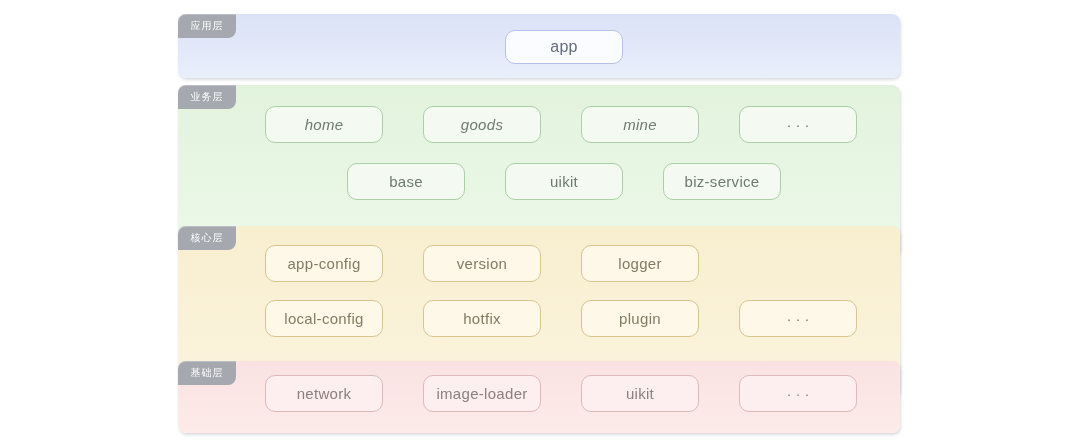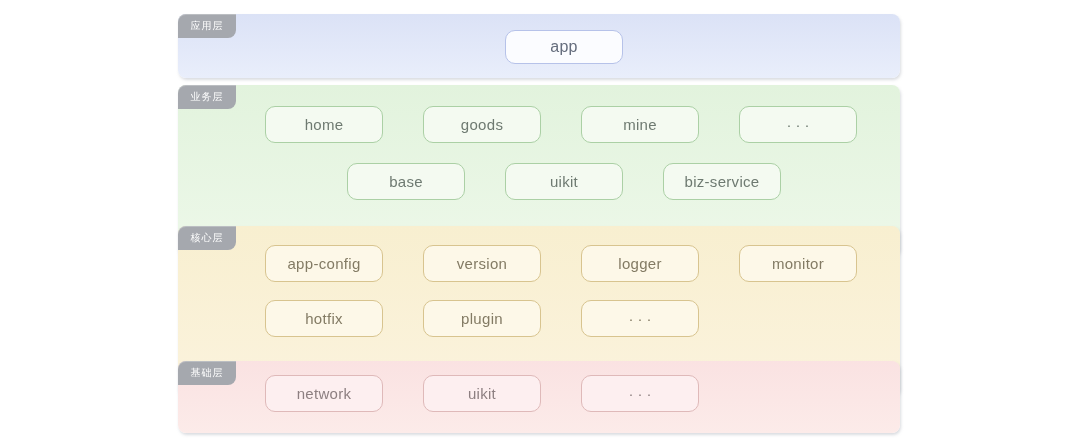--- a/index.html
+++ b/index.html
@@ -23,21 +23,21 @@
   .tab{
     position:absolute;top:0;left:0;width:58px;height:24px;
     background:#a5a8ae;border-radius:8px 0 8px 0;
     color:#ffffff;font-size:10px;letter-spacing:1px;
     display:flex;align-items:center;justify-content:center;
     box-shadow:inset 0 1px 0 rgba(255,255,255,0.25);
   }
 
   .row{position:absolute;display:flex;gap:40px;}
   .layer-0 .row-0{top:16px;left:327px;}
-  .layer-1 .row-0{top:21px;left:87px;}
+  .layer-1 .row-0{top:21px;left:87px;font-style:italic;}
   .layer-1 .row-1{top:78px;left:169px;}
   .layer-2 .row-0{top:19px;left:87px;}
   .layer-2 .row-1{top:74px;left:87px;}
   .layer-3 .row-0{top:14px;left:87px;}
 
   .box{
     width:118px;height:37px;box-sizing:border-box;
     border:1px solid;border-radius:10px;
     display:flex;align-items:center;justify-content:center;
     font-size:15px;letter-spacing:0.3px;font-weight:400;
@@ -75,32 +75,33 @@
         <div class="box">biz-service</div>
       </div>
     </div>
 
     <div class="layer layer-2">
       <div class="tab">核心层</div>
       <div class="row row-0">
         <div class="box">app-config</div>
         <div class="box">version</div>
         <div class="box">logger</div>
-        <div class="box">monitor</div>
       </div>
       <div class="row row-1">
+        <div class="box">local-config</div>
         <div class="box">hotfix</div>
         <div class="box">plugin</div>
         <div class="box dots">···</div>
       </div>
     </div>
 
     <div class="layer layer-3">
       <div class="tab">基础层</div>
       <div class="row row-0">
         <div class="box">network</div>
+        <div class="box">image-loader</div>
         <div class="box">uikit</div>
         <div class="box dots">···</div>
       </div>
     </div>
 
   </div>
 </div>
 
 </body></html>

